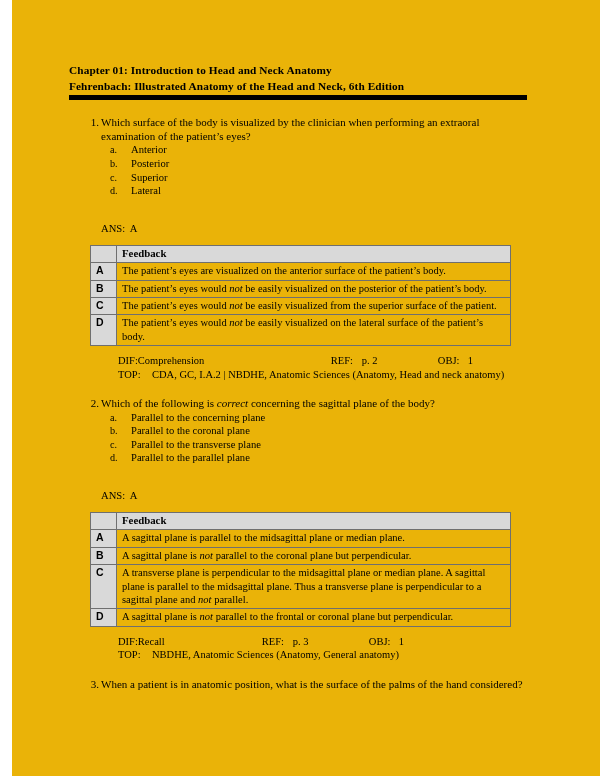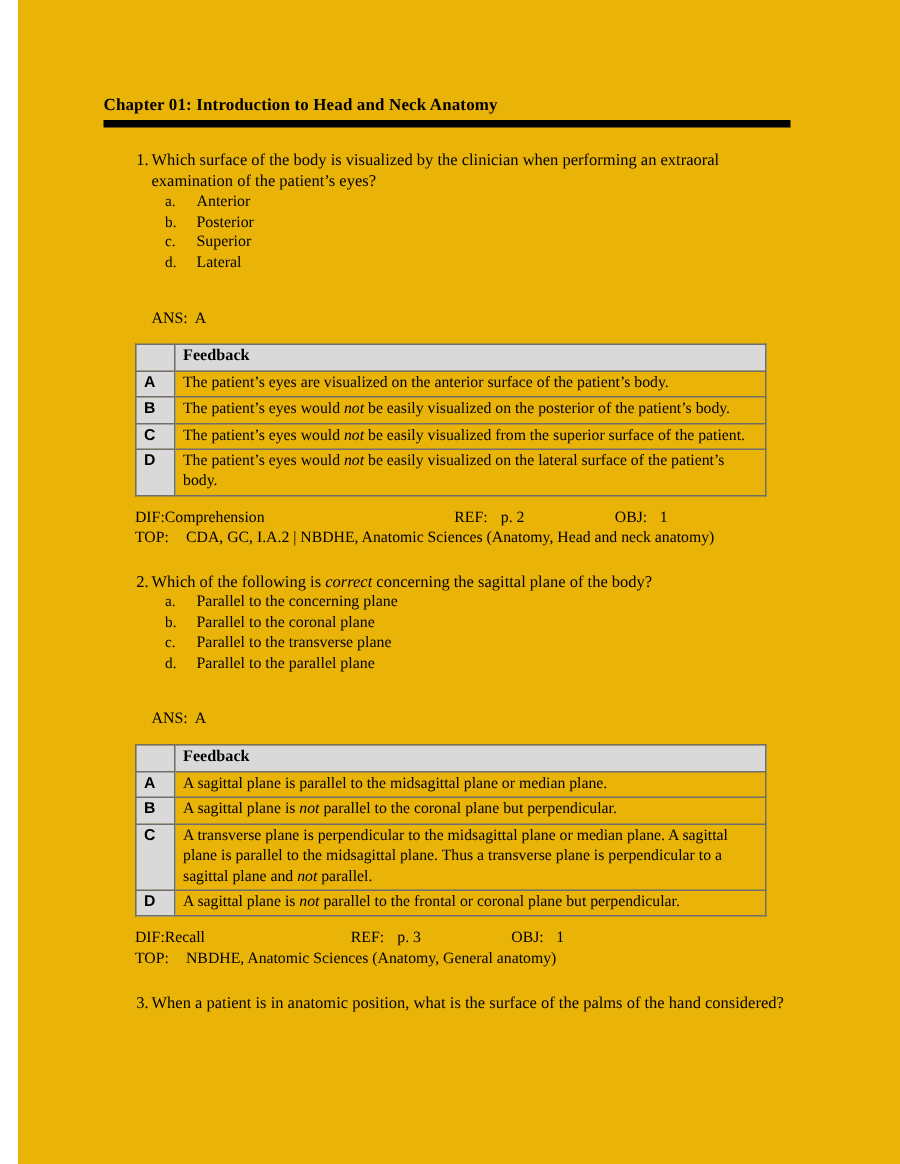--- a/index.html
+++ b/index.html
@@ -136,37 +136,38 @@
   tr.fb-head td.letter-cell { background: #d9d9d9; }
   .ital { font-style: italic; }
 
   
   .meta {
     margin-top: 8px;
     padding-left: 21px;
     font-size: 10.5px;
     line-height: 13.6px;
   }
-  .meta-row { white-space: pre; }
+  .meta-row { white-space: pre; margin-left: 28px; }
   .dif-key { width: 34px; }
   .dif-val-1 { display: inline-block; width: 193px; }
   .dif-val-2 { display: inline-block; width: 124px; }
   .ref-key { display: inline-block; width: 31px; }
   .ref-val { display: inline-block; width: 76px; }
   .obj-key { display: inline-block; width: 30px; }
   .top-key { display: inline-block; width: 34px; }
 </style>
 </head>
 <body>
 
 <div class="page">
   <div class="content">
 
     <div class="doc-header">
       <div>Chapter 01: Introduction to Head and Neck Anatomy</div>
+      <div>Fehrenbach: Illustrated Anatomy of the Head and Neck, 6th Edition</div>
     </div>
     <div class="header-rule"></div>
 
 
     <div class="question">
       <div class="q-line">
         <span class="q-num">1.</span>
         <span class="q-text">Which surface of the body is visualized by the clinician when performing an extraoral examination of the patient’s eyes?</span>
       </div>
       <ul class="choices">

